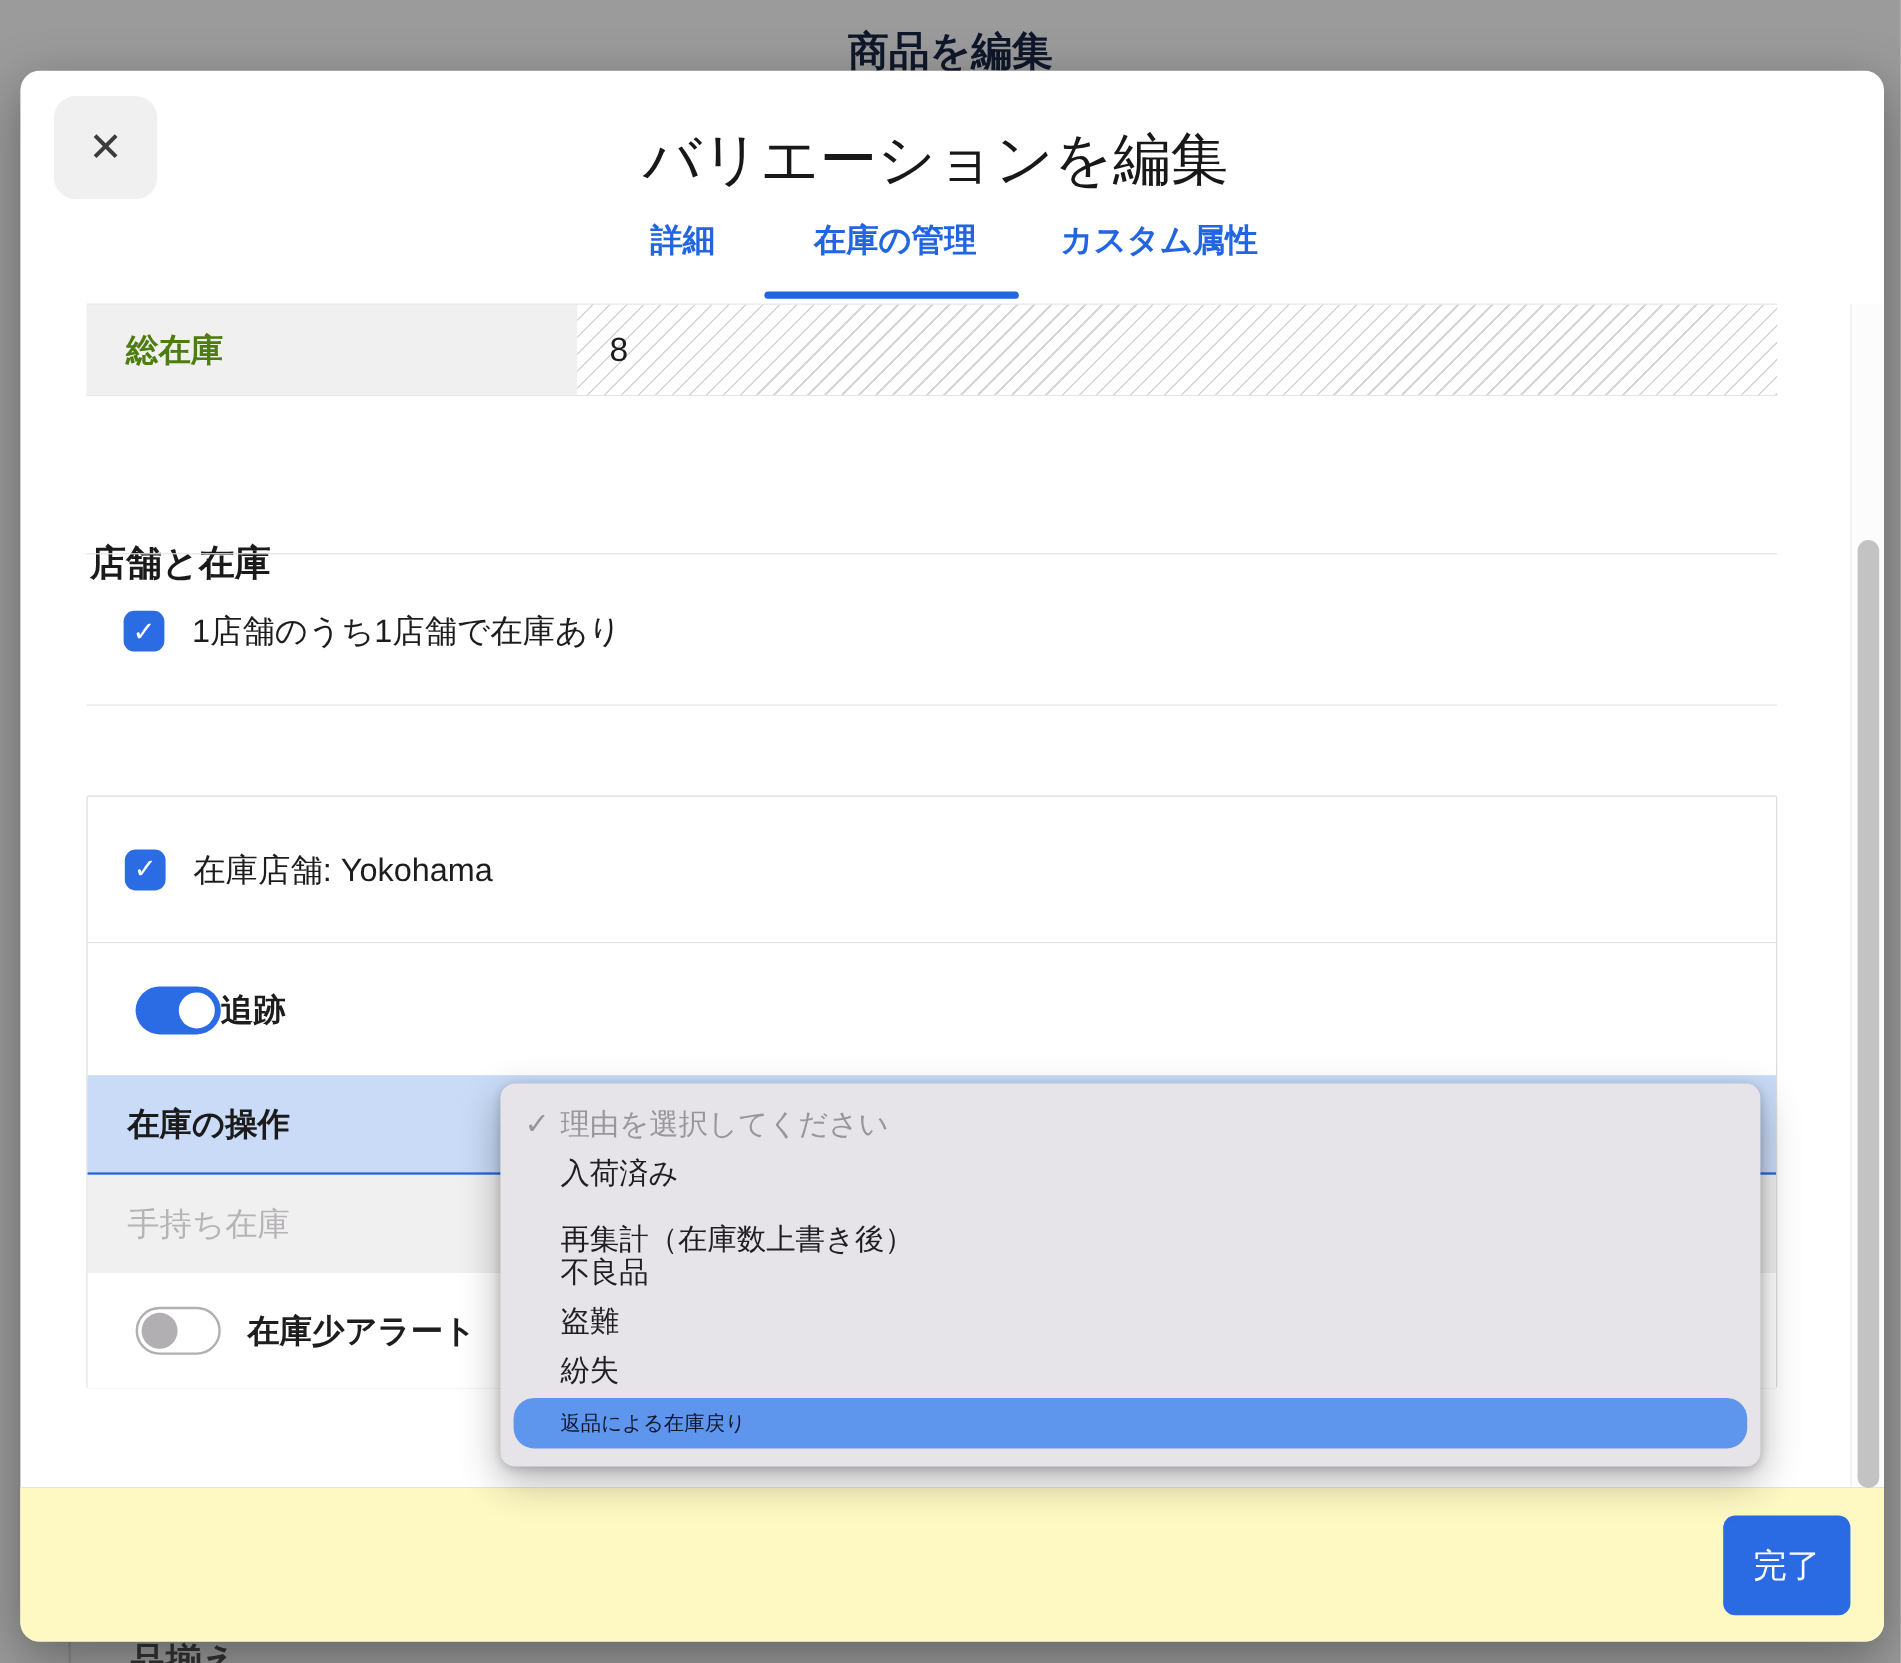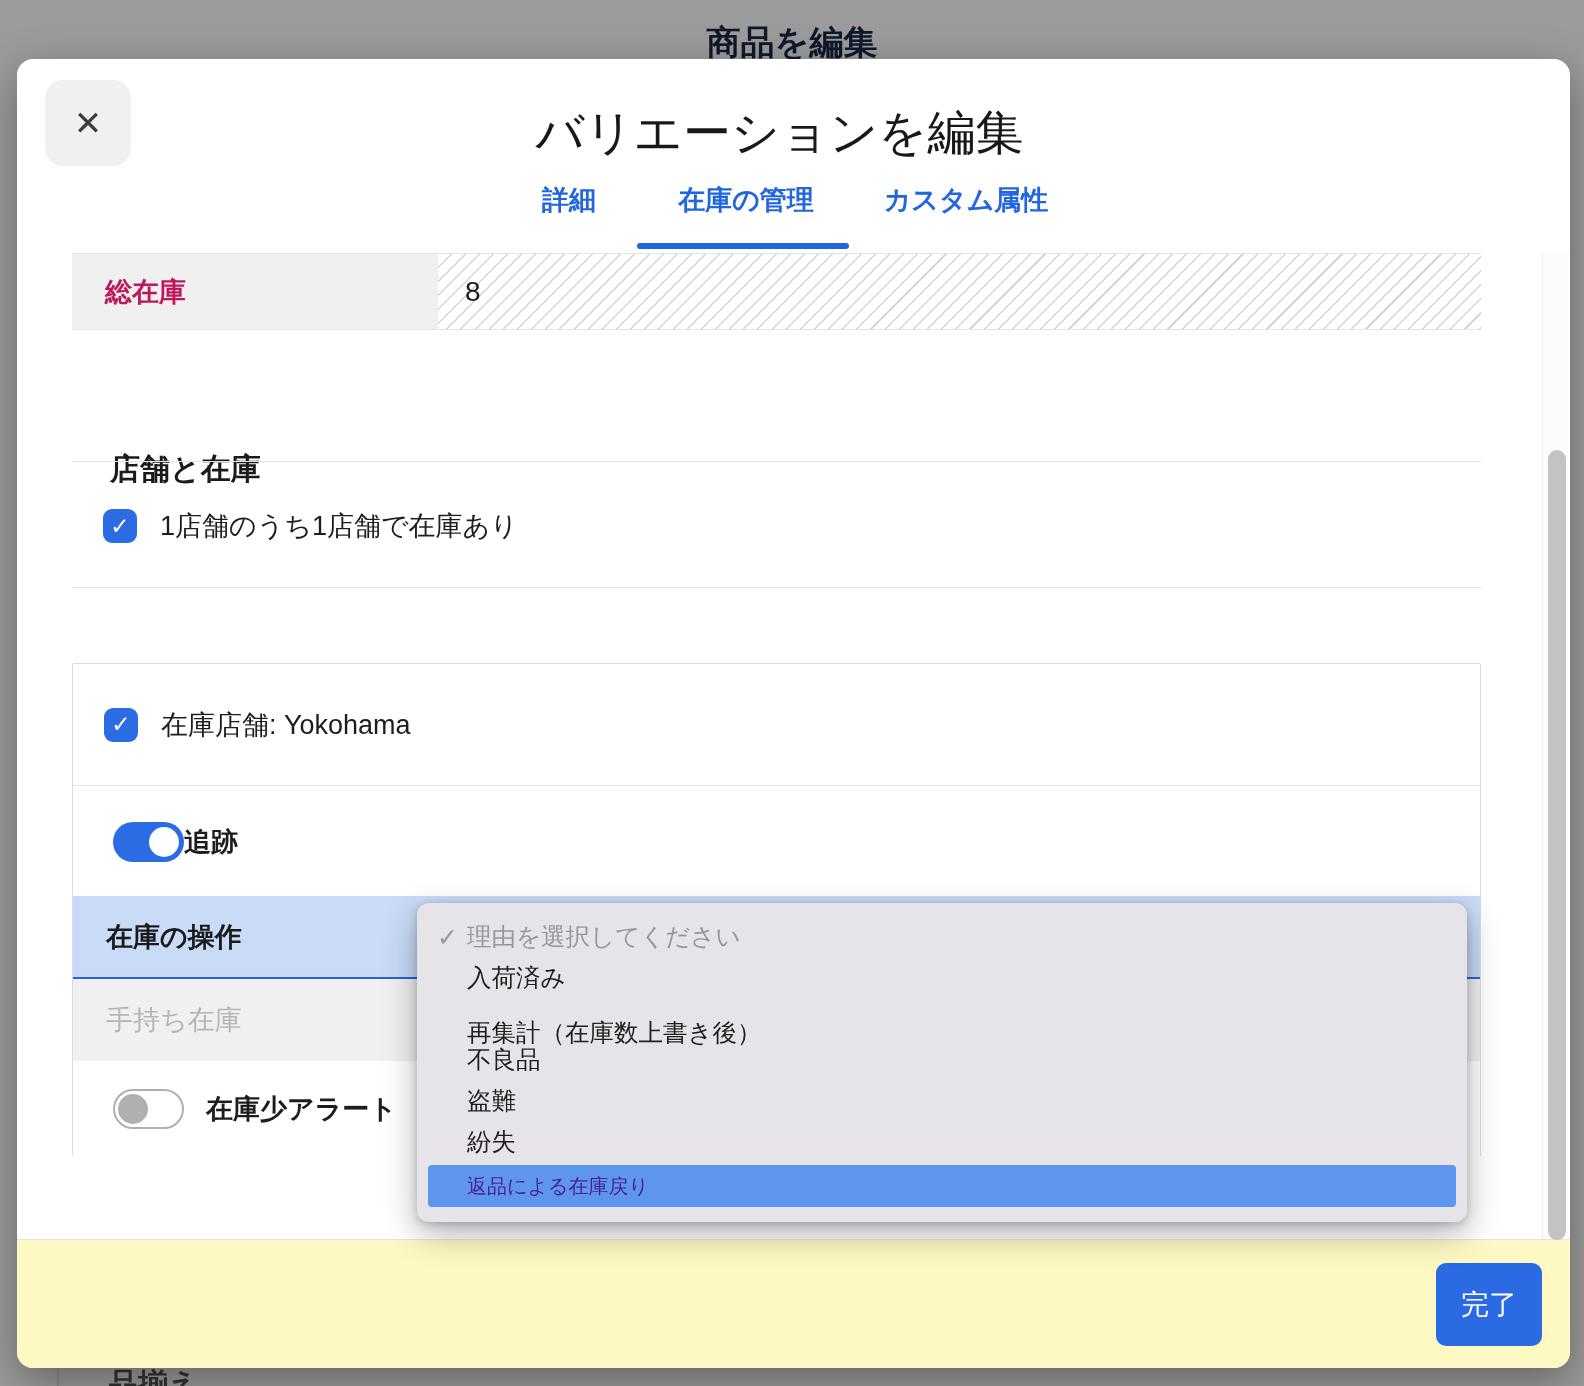--- a/index.html
+++ b/index.html
@@ -47,33 +47,33 @@
     position:absolute;left:620px;top:184px;width:212px;height:6px;
     border-radius:3px;background:#2166e0;
   }
   
   .total-row{
     position:absolute;left:55px;top:194px;width:1409px;height:77px;
     border-top:1px solid #e4e4e4;border-bottom:1px solid #e4e4e4;
     display:flex;box-sizing:border-box;
   }
   .total-label-cell{
-    width:366px;background:#f1f0f1;display:flex;align-items:center;
+    width:409px;background:#f1f0f1;display:flex;align-items:center;
     padding-left:33px;box-sizing:border-box;
-    font-size:27px;font-weight:600;color:#be185d;
+    font-size:27px;font-weight:600;color:#4d7c0f;
   }
   .total-value-cell{
     flex:1;display:flex;align-items:center;padding-left:27px;
     font-size:28px;color:#1c1c1d;
     background:repeating-linear-gradient(135deg,#ffffff 0 8.5px,#d6d6d6 8.5px,#d6d6d6 10px);
   }
   
   .section-heading{
     position:absolute;left:58px;top:390px;
-    font-size:30px;font-weight:700;color:#1a1a1a;margin-left:35px;
+    font-size:30px;font-weight:700;color:#1a1a1a;
   }
   .divider{position:absolute;left:55px;width:1409px;height:1px;background:#e4e4e4;}
   .divider-1{top:402px;} .divider-2{top:528px;}
   .checkbox{
     width:34px;height:34px;border-radius:9px;background:#2b6ce5;
     display:flex;align-items:center;justify-content:center;flex:none;cursor:pointer;
   }
   .checkbox span{color:#fff;font-size:23px;font-weight:700;line-height:1;}
   .cb-row{
     position:absolute;display:flex;align-items:center;gap:23px;
@@ -135,23 +135,23 @@
     font-size:24.5px;color:#1f1e20;cursor:pointer;white-space:nowrap;
   }
   .dd-0{top:13px;color:#98959c;}
   .dd-1{top:54px;} .dd-2{top:109px;} .dd-3{top:136px;} .dd-4{top:177px;} .dd-5{top:218px;}
   .dd-check{
     position:absolute;left:20px;top:50%;transform:translateY(-50%);
     font-size:25px;color:#98959c;
   }
   .dd-highlight{
     position:absolute;left:11px;right:11px;top:262px;height:42px;
-    background:#5e96ee;border-radius:4px;color:#4c1d95;
+    background:#5e96ee;border-radius:17px;color:#0f172a;
     display:flex;align-items:center;padding-left:39px;box-sizing:border-box;
-    font-size:20px;cursor:pointer;white-space:nowrap;
+    font-size:17px;cursor:pointer;white-space:nowrap;
   }
   
   .footer{
     position:absolute;left:0;right:0;top:1180px;height:129px;
     border-top:1px solid #e4e4e4;background:#fef9c3;
     border-radius:0 0 16px 16px;box-sizing:border-box;
   }
   .done-btn{
     position:absolute;right:28px;top:23px;width:106px;height:83px;
     background:#2a6ae3;border:none;border-radius:10px;cursor:pointer;

